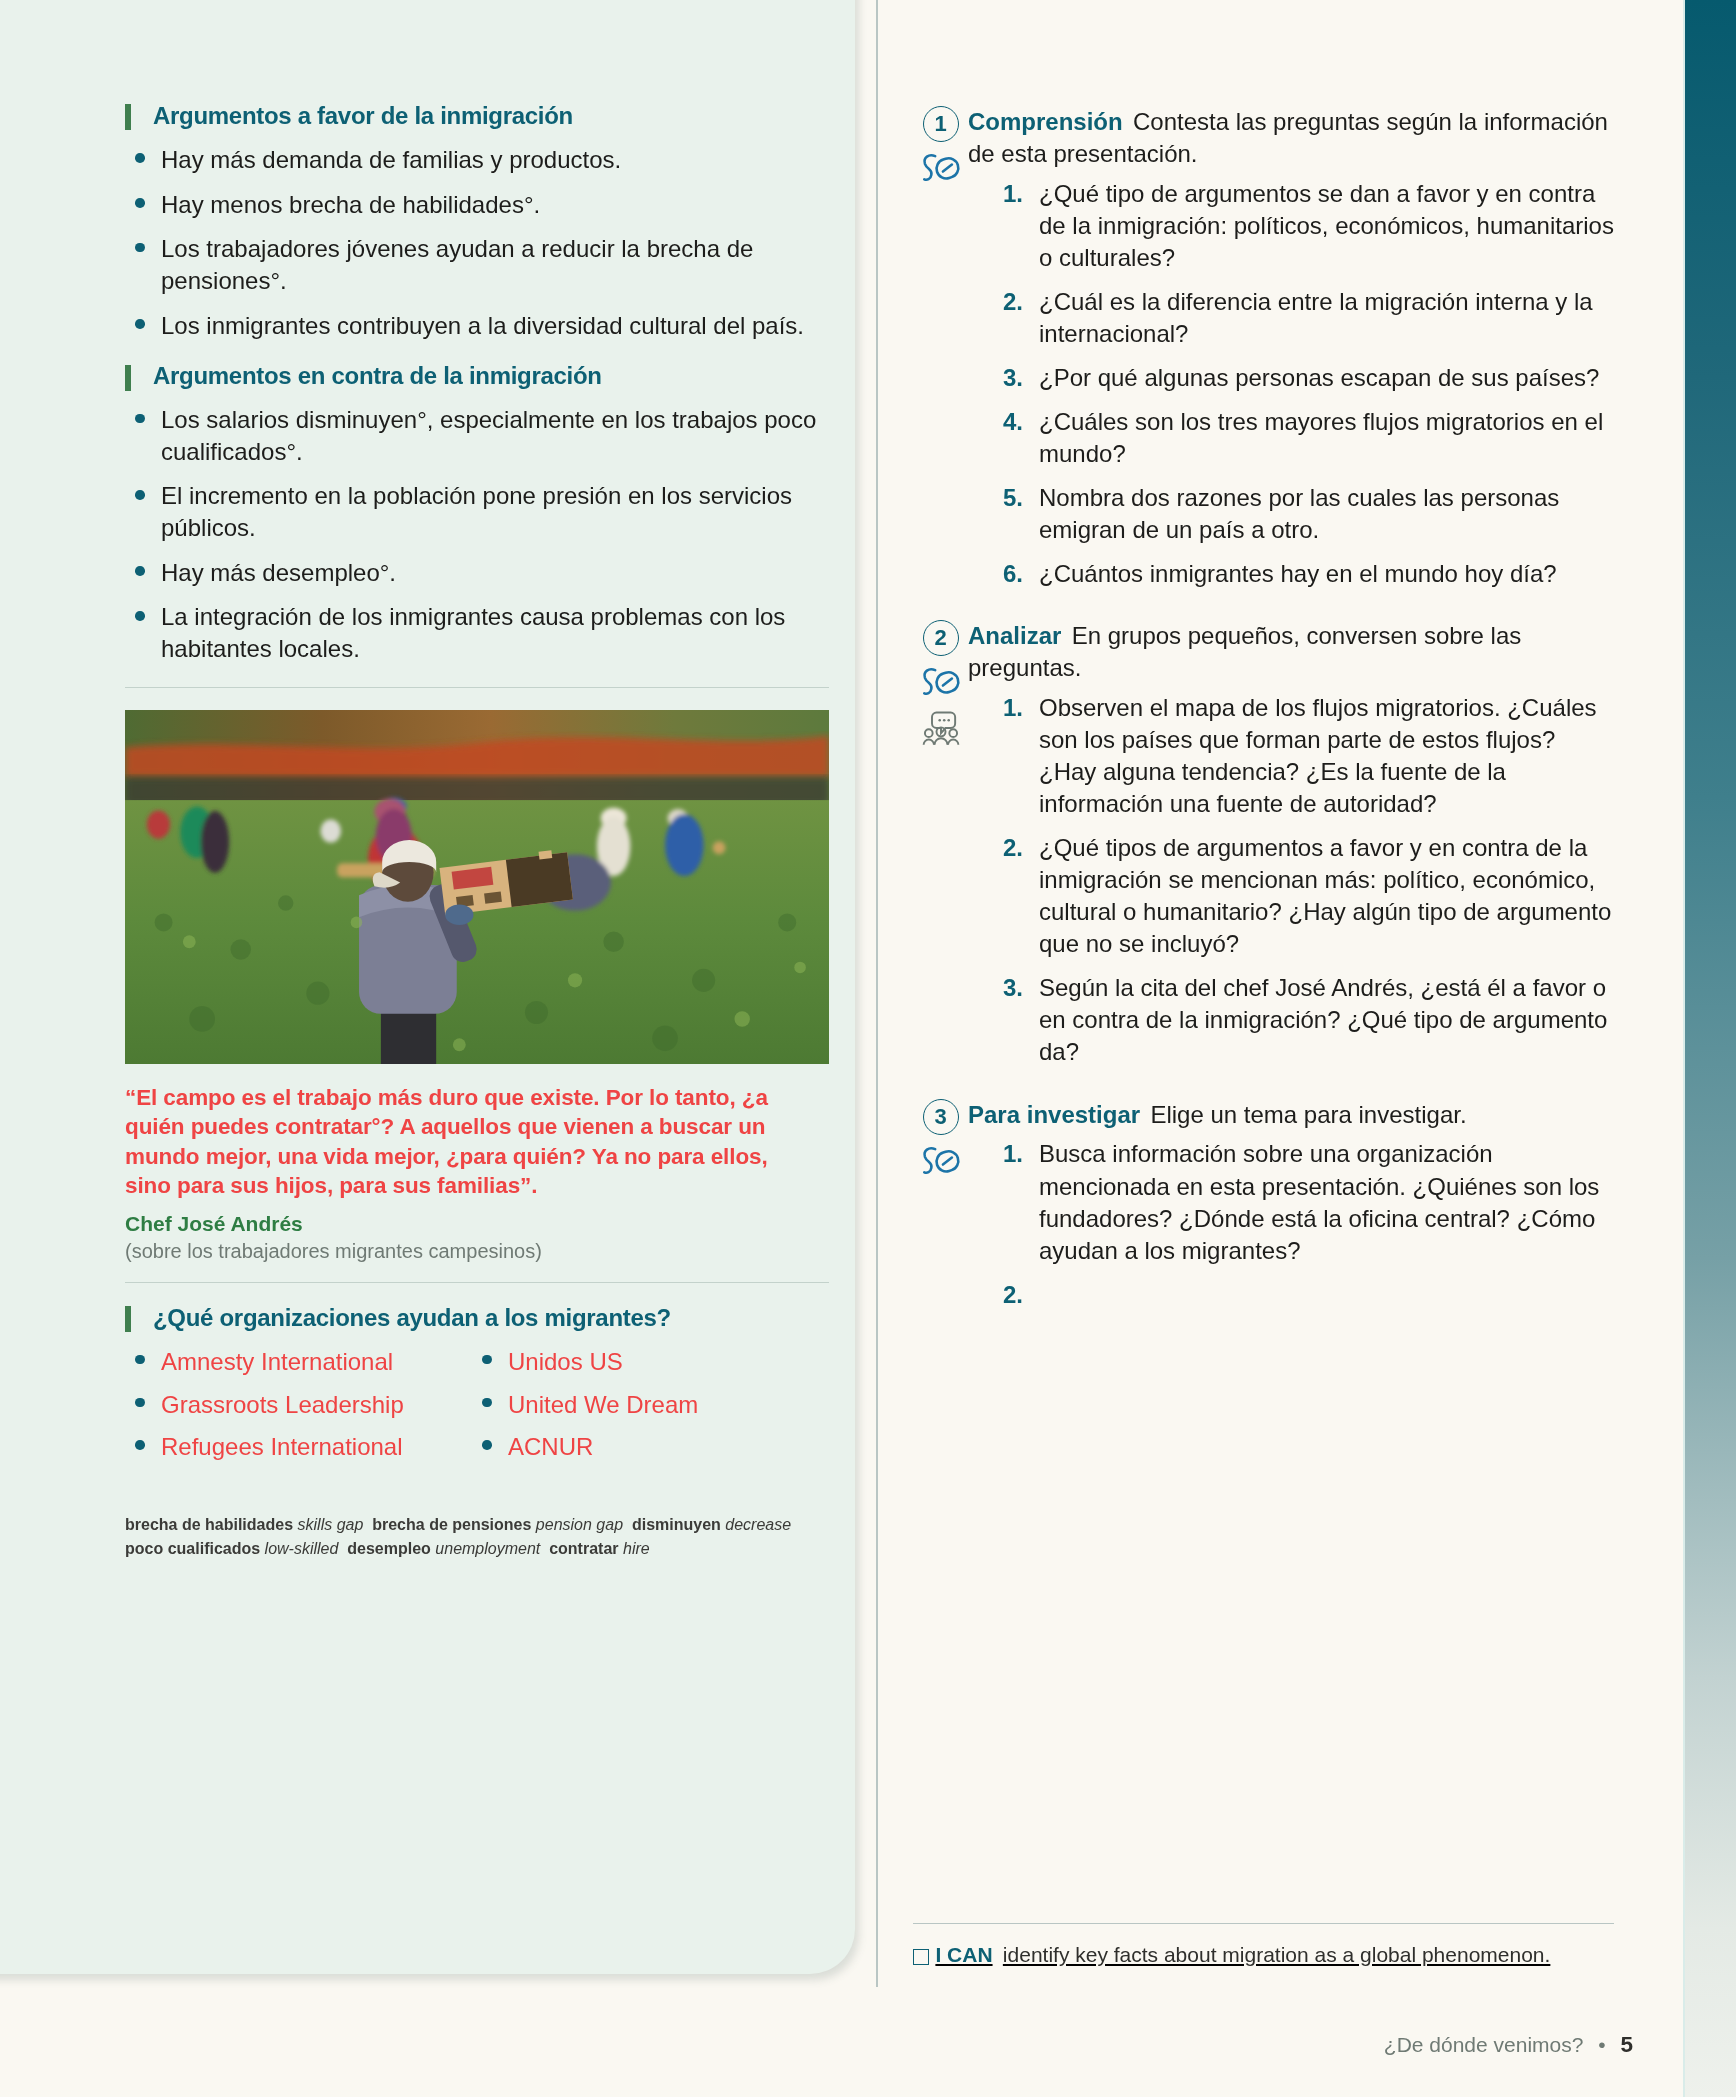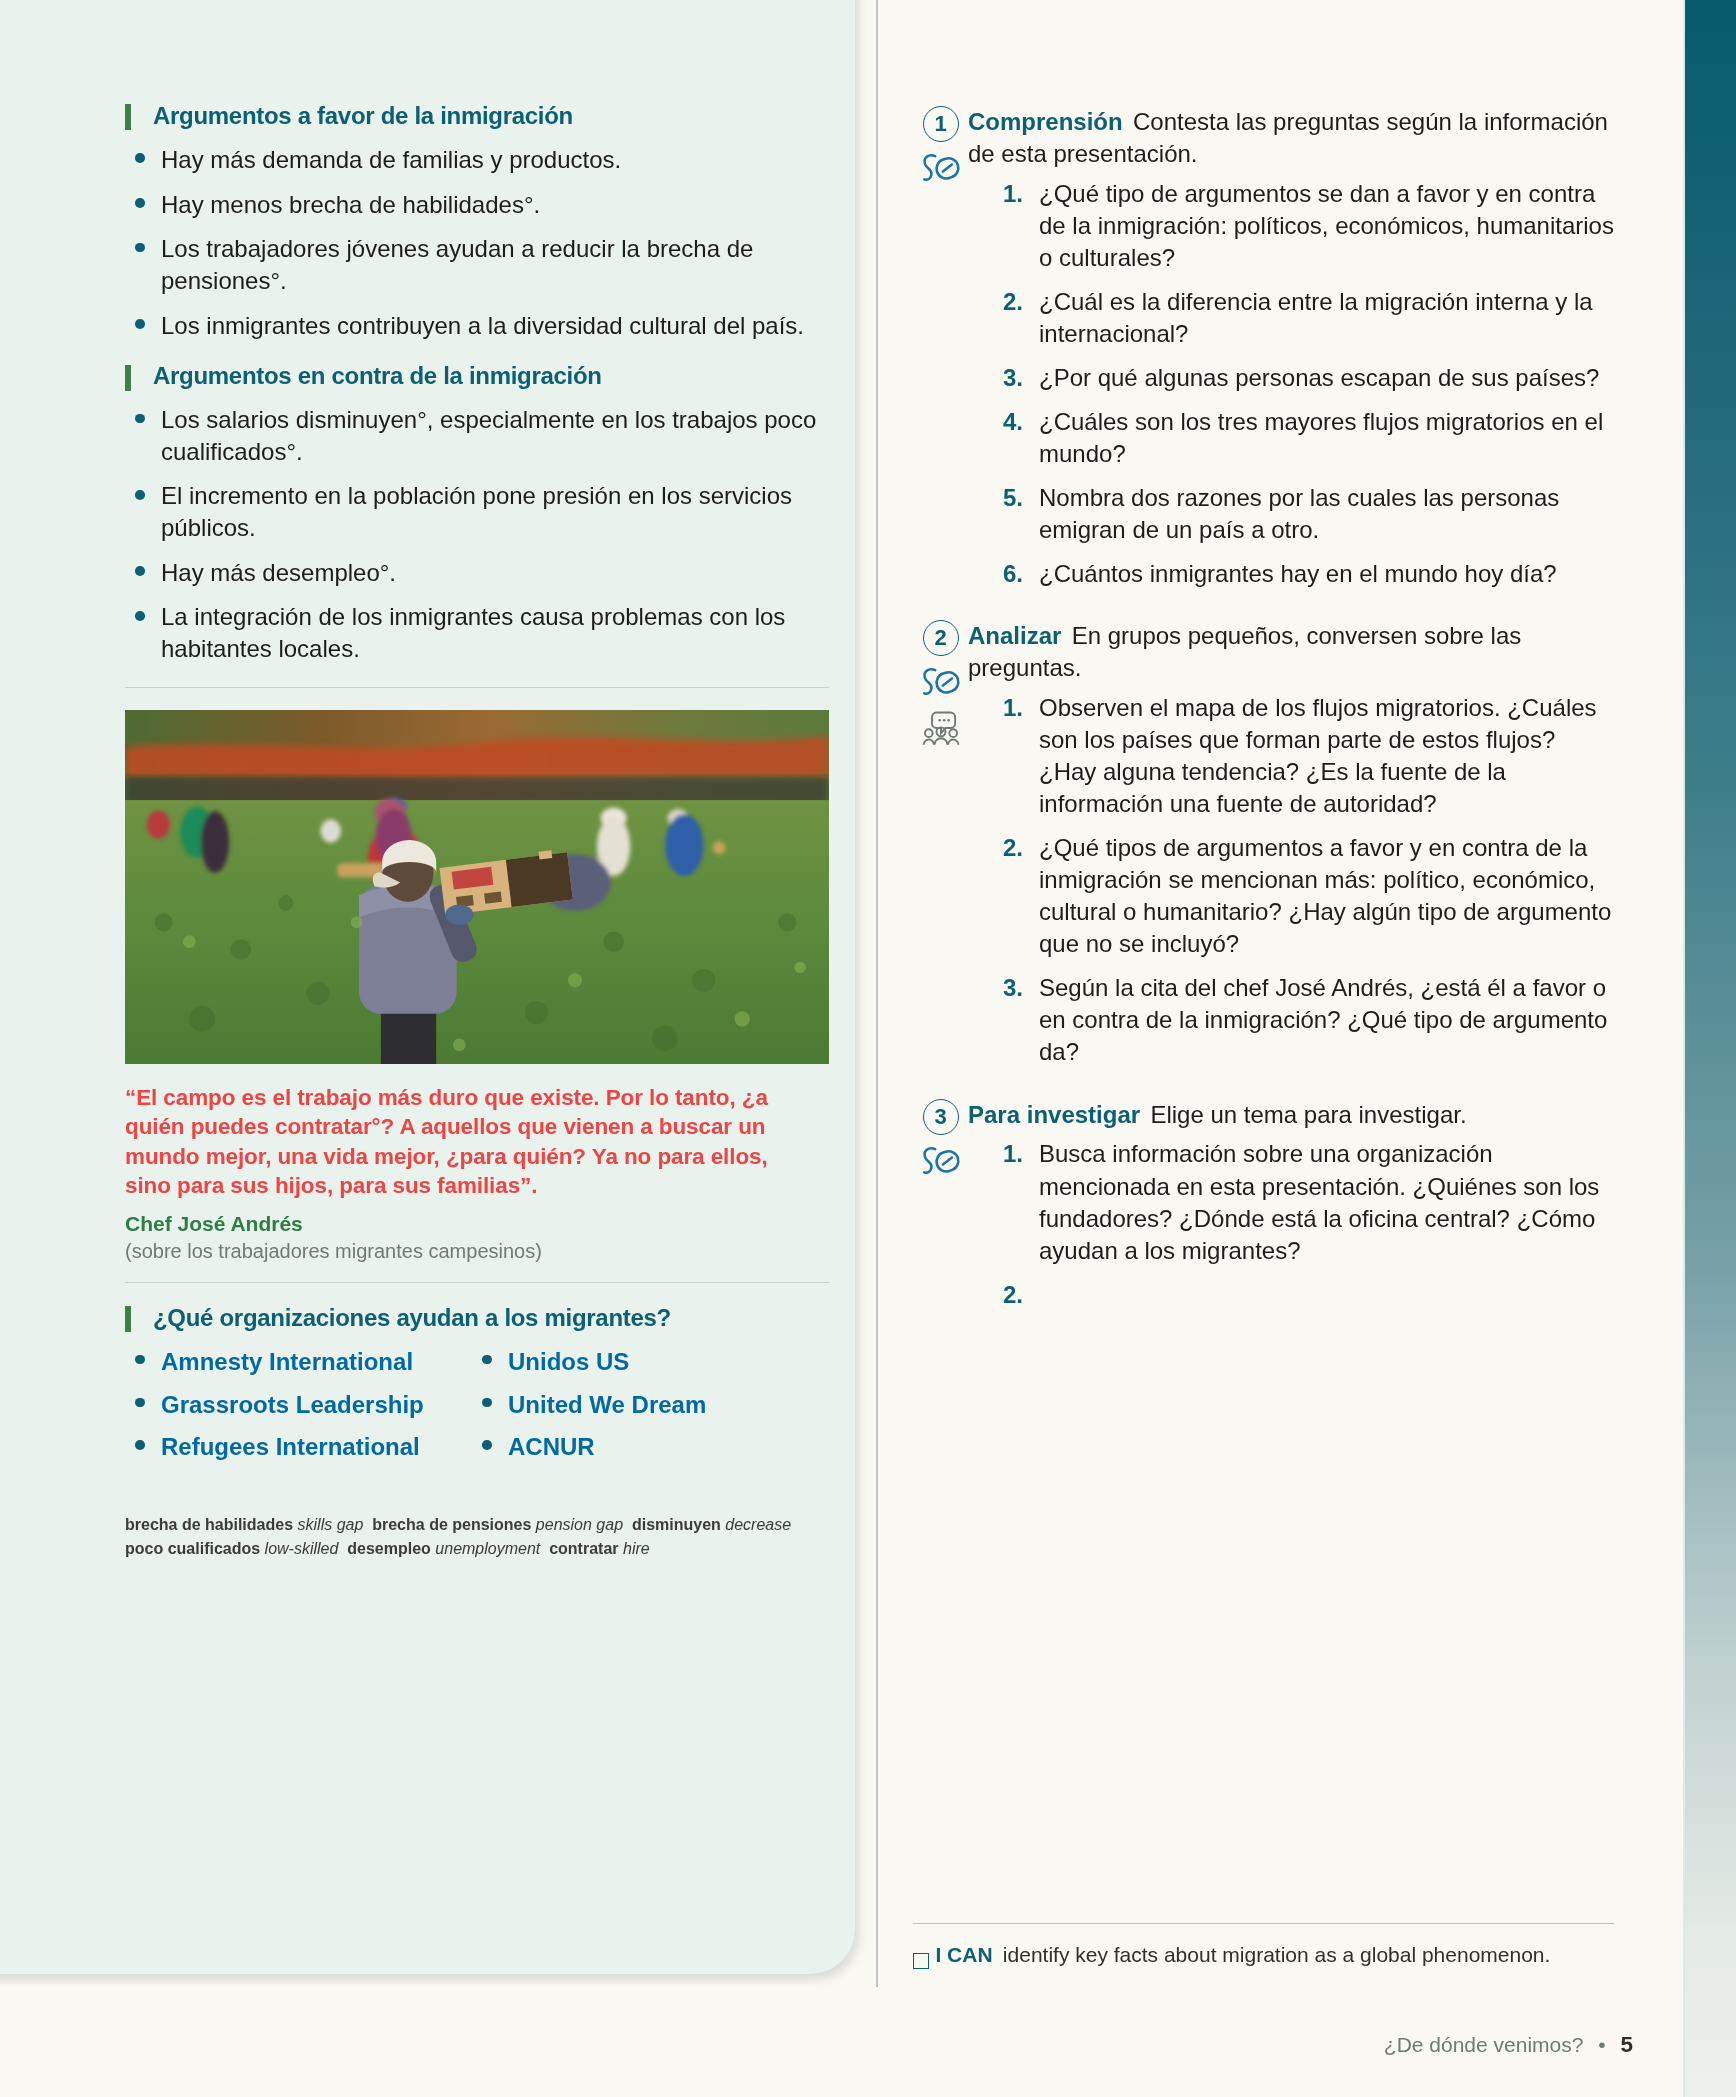--- a/index.html
+++ b/index.html
@@ -100,21 +100,21 @@
   }
   .quote-note{
     color:#6f7a74;font-size:20px;font-weight:350;margin:0;
   }
 
   
   .org-cols{display:flex;gap:45px;margin-top:3.9px;}
   .org-cols ul{list-style:none;margin:0;padding:0;width:302px;}
   .org-cols li{
     position:relative;padding-left:36px;margin-bottom:11.6px;
-    font-size:24px;line-height:1.3;color:#0369a1;font-weight:700;
+    font-size:24px;line-height:1.3;color:#ef4444;font-weight:400;
   }
   .org-cols li::before{
     content:"";position:absolute;left:10.3px;top:9px;
     width:9.6px;height:9.6px;border-radius:50%;background:#0d6074;
   }
 
   
   #glossary{
     margin-top:39px;width:701px;
     font-size:16px;line-height:1.5;color:#3b3b38;
@@ -156,21 +156,21 @@
     position:absolute;left:0;top:0;
     color:#0d6074;font-weight:700;
   }
   ol.qs li i{font-style:italic;}
 
   
   #ican-wrap{
     position:absolute;left:913px;top:1923px;width:701px;
   }
   #ican-rule{border:0;border-top:1.3px solid #b9c6c4;margin:0 0 16.7px 0;}
-  #ican-row{display:flex;align-items:flex-end;font-size:21px;line-height:1.33;}
+  #ican-row{display:flex;align-items:center;font-size:21px;line-height:1.33;text-decoration:underline;}
   #ican-box{
     width:16px;height:16px;border:1.3px solid #0d6074;
     margin:5.1px 6.4px 0 0;flex:0 0 auto;box-sizing:border-box;background:#faf8f2;
   }
   #ican-label{color:#0d6074;font-weight:700;white-space:nowrap;margin-right:10.3px;}
   #ican-text{color:#2f2f2c;font-weight:350;}
 
   
   #footer{
     position:absolute;right:103px;top:2032px;

